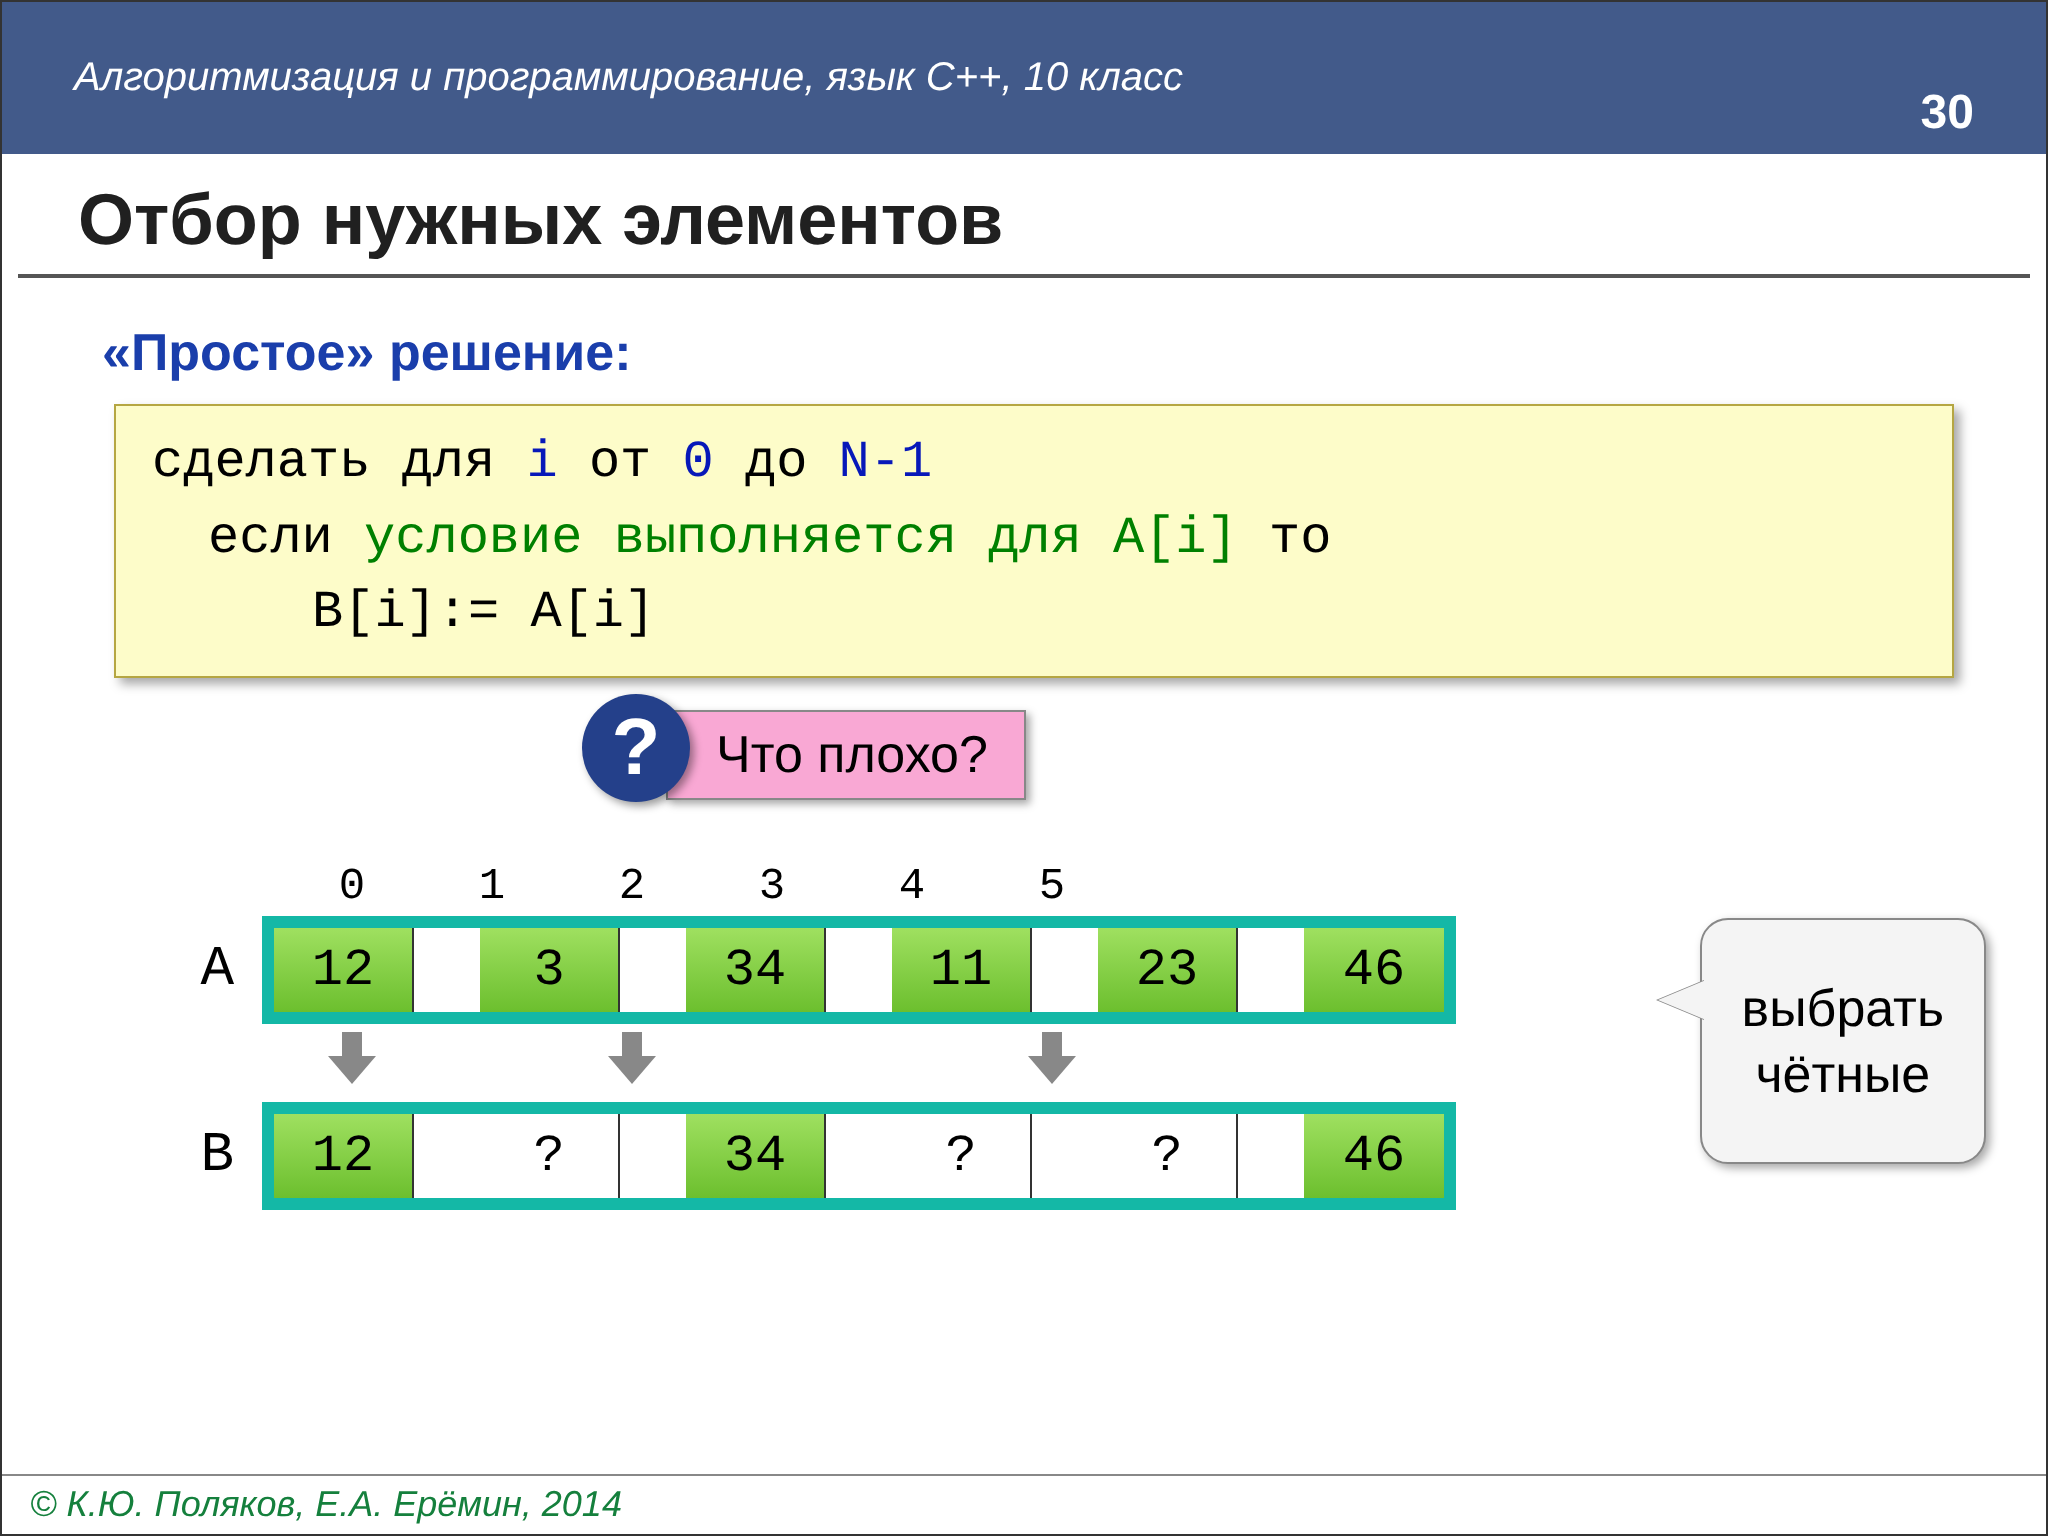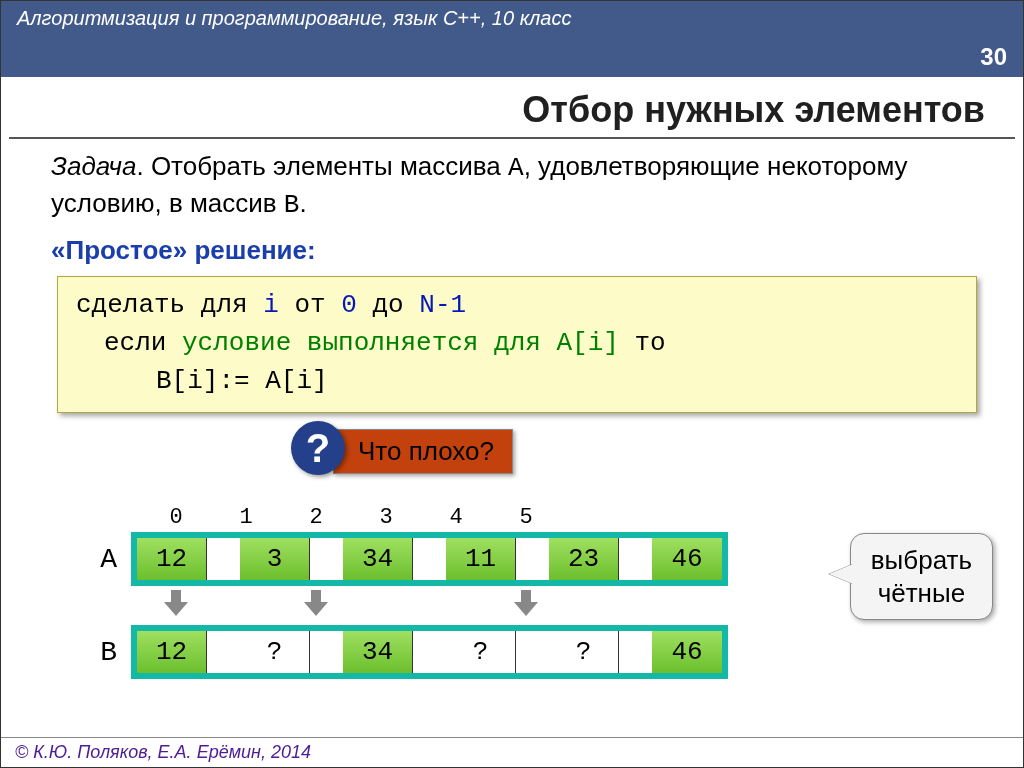--- a/index.html
+++ b/index.html
@@ -8,33 +8,33 @@
     width: 1024px; height: 768px;
     background: #fff;
     border: 1px solid #333;
     position: relative;
   }
   .header {
     background: #425a8a;
     color: #fff;
     font-style: italic;
     font-size: 20px;
-    padding: 6px 16px;
+    padding: 6px 36px;
     display: flex;
     justify-content: space-between;
+    align-items: center;
   }
   .page-num { font-style: normal; font-weight: bold; font-size: 24px; margin-top: 36px; }
   .title {
     font-size: 36px;
     font-weight: bold;
     color: #202020;
     padding: 12px 30px 6px 30px;
     border-bottom: 2px solid #555;
     margin: 0 8px;
-    text-align: right;
   }
   .content { padding: 10px 40px 0 50px; font-size: 26px; color: #000; }
   .task-label { font-style: italic; }
   .task-text { line-height: 1.35; }
   .mono { font-family: "Courier New", monospace; }
   .subheading {
     color: #1a3eab;
     font-weight: bold;
     margin-top: 12px;
     font-size: 26px;
@@ -56,21 +56,21 @@
     width: 54px; height: 54px; border-radius: 50%;
     background: #24408a; color: #fff;
     font-size: 40px; font-weight: bold;
     display: inline-flex; align-items: center; justify-content: center;
     position: absolute; left: 240px; top: -6px;
     box-shadow: 2px 2px 4px rgba(0,0,0,0.4);
     z-index: 2;
   }
   .q-box {
     position: absolute; left: 282px; top: 2px;
-    background: #c2410c;
+    background: #f9a8d4;
     border: 1px solid #888;
     box-shadow: 2px 2px 4px rgba(0,0,0,0.35);
     padding: 6px 18px 6px 24px;
     font-size: 26px;
   }
   .arrays { margin-top: 18px; position: relative; }
   .index-row {
     display: flex;
     margin-left: 90px;
     font-family: "Courier New", monospace;
@@ -115,61 +115,58 @@
     border-right: 12px solid transparent;
     border-top: 14px solid #888;
   }
   .speech {
     position: absolute;
     right: -10px; top: 28px;
     background: #f4f4f4;
     border: 1px solid #888;
     border-radius: 14px;
     box-shadow: 2px 2px 5px rgba(0,0,0,0.35);
-    padding: 10px 20px;
+    padding: 28px 20px;
     font-size: 26px;
     text-align: center;
     line-height: 1.25;
   }
   .speech::before {
     content: "";
     position: absolute;
     left: -22px; top: 30px;
     border-top: 10px solid transparent;
     border-bottom: 10px solid transparent;
     border-right: 24px solid #f4f4f4;
     filter: drop-shadow(-1px 0 0 #888);
   }
   .footer {
     position: absolute; bottom: 0; left: 0; right: 0;
     border-top: 1px solid #888;
     display: flex; justify-content: space-between;
     padding: 4px 14px;
     font-style: italic;
     font-size: 18px;
-    color: #4c1d95;
+    color: #15803d;
   }
 </style>
 </head>
 <body>
 
 <div class="slide">
 
   <div class="header">
     <span>Алгоритмизация и программирование, язык С++, 10 класс</span>
     <span class="page-num">30</span>
   </div>
 
   <div class="title">Отбор нужных элементов</div>
 
   <div class="content">
 
-    <p class="task-text">
-      <span class="task-label">Задача</span><span>. Отобрать элементы массива </span><span class="mono">A</span><span>, удовлетворяющие некоторому условию, в массив </span><span class="mono">B</span><span>.</span>
-    </p>
 
     <div class="subheading">«Простое» решение:</div>
 
     <div class="codebox">
       <div>
         <span>сделать для </span><span class="kw-blue">i</span><span> от </span><span class="kw-blue">0</span><span> до </span><span class="kw-blue">N-1</span>
       </div>
       <div style="padding-left:28px;">
         <span>если </span><span class="kw-green">условие выполняется для A[i]</span><span> то</span>
       </div>

